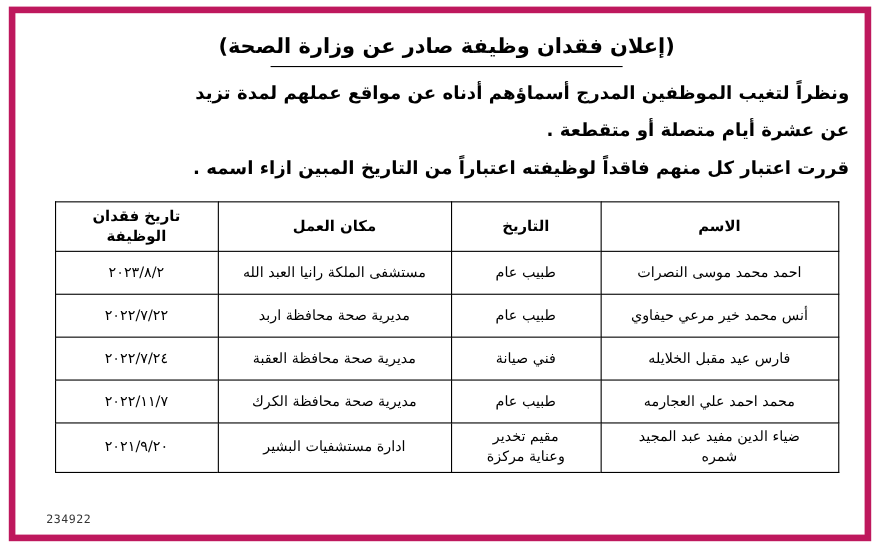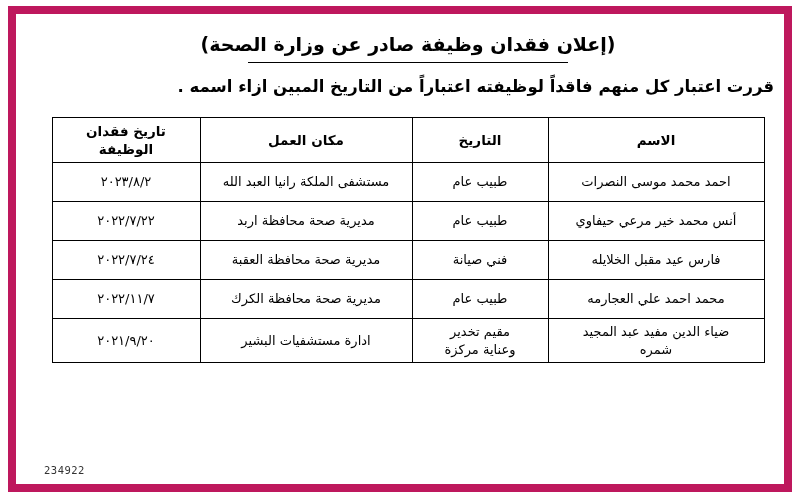--- a/index.html
+++ b/index.html
@@ -20,21 +20,21 @@
     height: 500px;
     box-sizing: border-box;
     background: #ffffff;
   }
   .outer-frame {
     position: absolute;
     left: 8px;
     top: 6px;
     width: 784px;
     height: 486px;
-    border: 8px solid #be185d;
+    border: 6px solid #be185d;
     box-sizing: border-box;
     background: #ffffff;
   }
   .inner-pad {
     position: absolute;
     left: 22px;
     top: 10px;
     width: 740px;
     box-sizing: border-box;
   }
@@ -109,20 +109,22 @@
 <body>
 
 <div class="page">
   <div class="outer-frame">
     <div class="inner-pad">
 
       <div class="doc-title">(إعلان فقدان وظيفة صادر عن وزارة الصحة)</div>
       <div class="title-underline"></div>
 
       <div class="body-text">
+        <p class="para-2">ونظراً لتغيب الموظفين المدرج أسماؤهم أدناه عن مواقع عملهم لمدة تزيد</p>
+        <p>عن عشرة أيام متصلة أو متقطعة .</p>
         <p class="para-2">قررت اعتبار كل منهم فاقداً لوظيفته اعتباراً من التاريخ المبين ازاء اسمه .</p>
       </div>
 
       <table class="loss-table">
         <colgroup>
           <col class="c-name">
           <col class="c-job">
           <col class="c-place">
           <col class="c-date">
         </colgroup>

